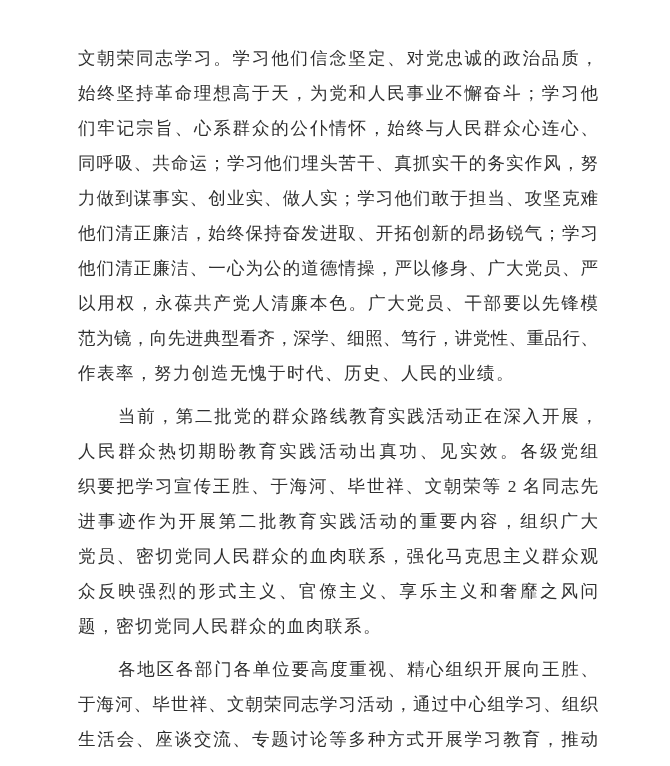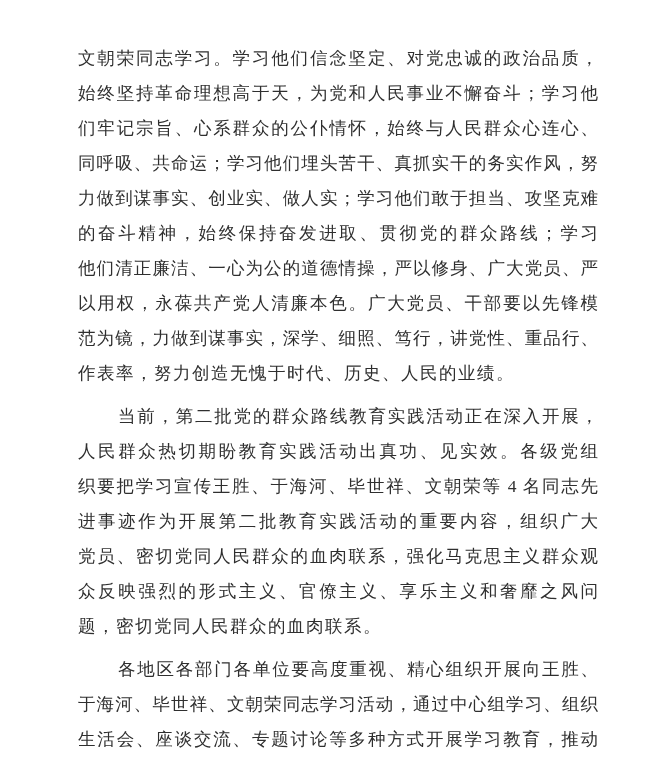--- a/index.html
+++ b/index.html
@@ -56,30 +56,30 @@
 <body>
 
 <div class="page" style="background: rgb(255, 255, 255); color: rgb(47, 47, 47); margin-top: 39px;">
   <div class="text-block">
       <div class="paragraph">
         <div class="line">文朝荣同志学习。学习他们信念坚定、对党忠诚的政治品质，</div>
         <div class="line">始终坚持革命理想高于天，为党和人民事业不懈奋斗；学习他</div>
         <div class="line">们牢记宗旨、心系群众的公仆情怀，始终与人民群众心连心、</div>
         <div class="line">同呼吸、共命运；学习他们埋头苦干、真抓实干的务实作风，努</div>
         <div class="line">力做到谋事实、创业实、做人实；学习他们敢于担当、攻坚克难</div>
-        <div class="line">的奋斗精神，始终保持奋发进取、贯彻党的群众路线；学习</div>
+        <div class="line">他们清正廉洁，始终保持奋发进取、开拓创新的昂扬锐气；学习</div>
         <div class="line">他们清正廉洁、一心为公的道德情操，严以修身、广大党员、严</div>
         <div class="line">以用权，永葆共产党人清廉本色。广大党员、干部要以先锋模</div>
-        <div class="line">范为镜，力做到谋事实，深学、细照、笃行，讲党性、重品行、</div>
+        <div class="line">范为镜，向先进典型看齐，深学、细照、笃行，讲党性、重品行、</div>
         <div class="line no-fill">作表率，努力创造无愧于时代、历史、人民的业绩。</div>
       </div>
       <div class="paragraph">
         <div class="line indent">当前，第二批党的群众路线教育实践活动正在深入开展，</div>
         <div class="line">人民群众热切期盼教育实践活动出真功、见实效。各级党组</div>
-        <div class="line">织要把学习宣传王胜、于海河、毕世祥、文朝荣等 4 名同志先</div>
+        <div class="line">织要把学习宣传王胜、于海河、毕世祥、文朝荣等 2 名同志先</div>
         <div class="line">进事迹作为开展第二批教育实践活动的重要内容，组织广大</div>
         <div class="line">党员、密切党同人民群众的血肉联系，强化马克思主义群众观</div>
         <div class="line">众反映强烈的形式主义、官僚主义、享乐主义和奢靡之风问</div>
         <div class="line no-fill">题，密切党同人民群众的血肉联系。</div>
       </div>
       <div class="paragraph">
         <div class="line indent">各地区各部门各单位要高度重视、精心组织开展向王胜、</div>
         <div class="line">于海河、毕世祥、文朝荣同志学习活动，通过中心组学习、组织</div>
         <div class="line">生活会、座谈交流、专题讨论等多种方式开展学习教育，推动</div>
       </div>

